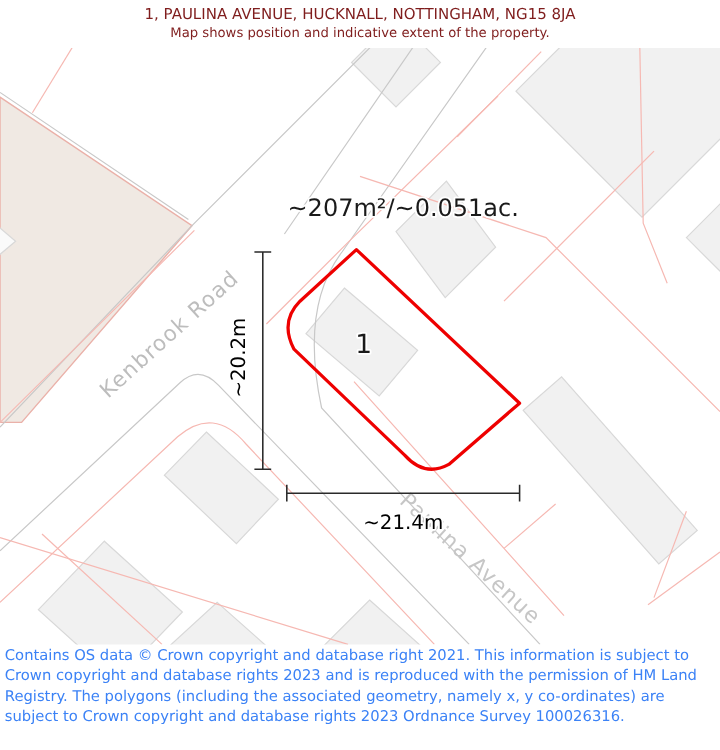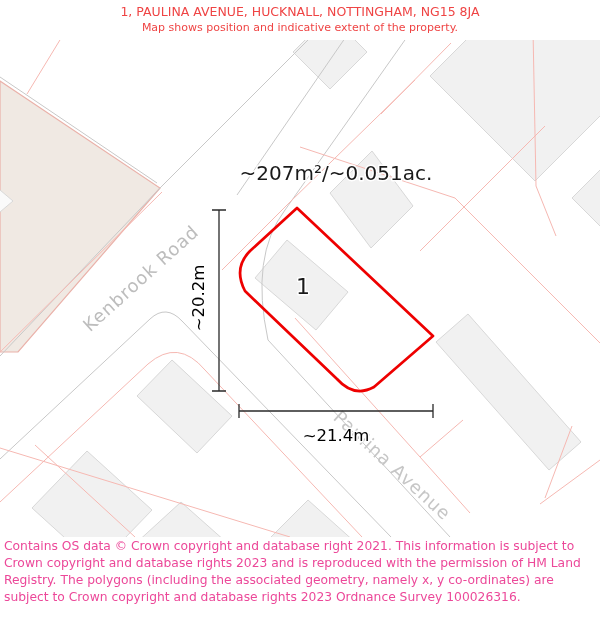--- a/index.html
+++ b/index.html
@@ -1,23 +1,23 @@
 <!DOCTYPE html>
 <html><head>
 <meta charset="utf-8">
 <style>
   html,body{margin:0;padding:0;background:#ffffff;}
   #page{position:relative;width:600px;height:625px;background:#fff;overflow:hidden;
         font-family:"DejaVu Sans","Liberation Sans",sans-serif;}
-  #header{position:absolute;top:0;left:0;width:600px;text-align:center;color:#ef4444;}
+  #header{position:absolute;top:0;left:0;width:600px;text-align:center;color:#7f1d1d;}
   #title{font-size:12.5px;line-height:16px;margin-top:4px;}
   #subtitle{font-size:11px;line-height:16px;}
   #map{position:absolute;top:40px;left:0;width:600px;height:497px;}
   #footer{position:absolute;top:538px;left:0;width:592px;padding:0 4px;
-          font-size:12.3px;line-height:17px;color:#ec4899;text-align:left;}
+          font-size:12.3px;line-height:17px;color:#3b82f6;text-align:left;}
   svg text{font-family:"DejaVu Sans","Liberation Sans",sans-serif;}
   .halo{paint-order:stroke;stroke:#ffffff;stroke-width:3px;stroke-linejoin:round;}
   .bld{fill:#f1f1f1;stroke:#d8d8d8;stroke-width:1;}
   .gline{fill:none;stroke:#c8c8c8;stroke-width:1;}
   .pline{fill:none;stroke:#f6b8b2;stroke-width:1;}
   .dim{fill:none;stroke:#2a2a2a;stroke-width:1.3;}
 </style>
 </head>
 <body>
 

